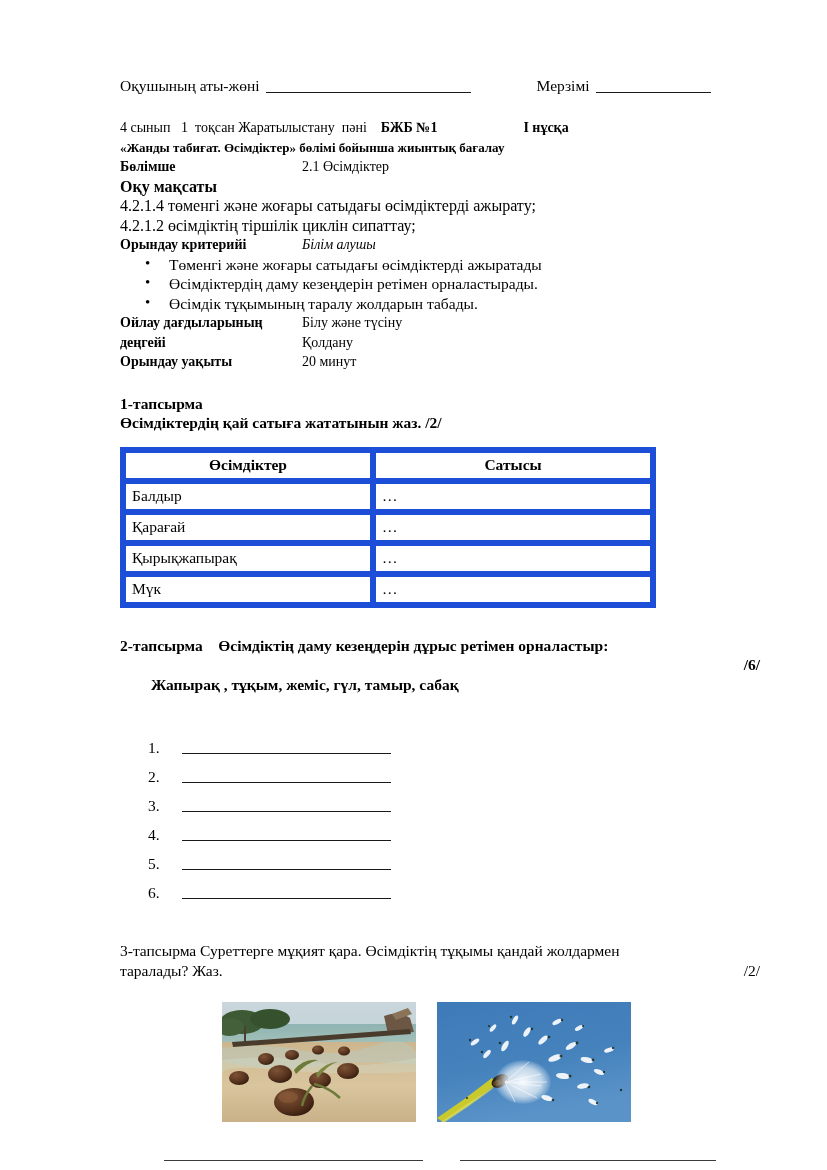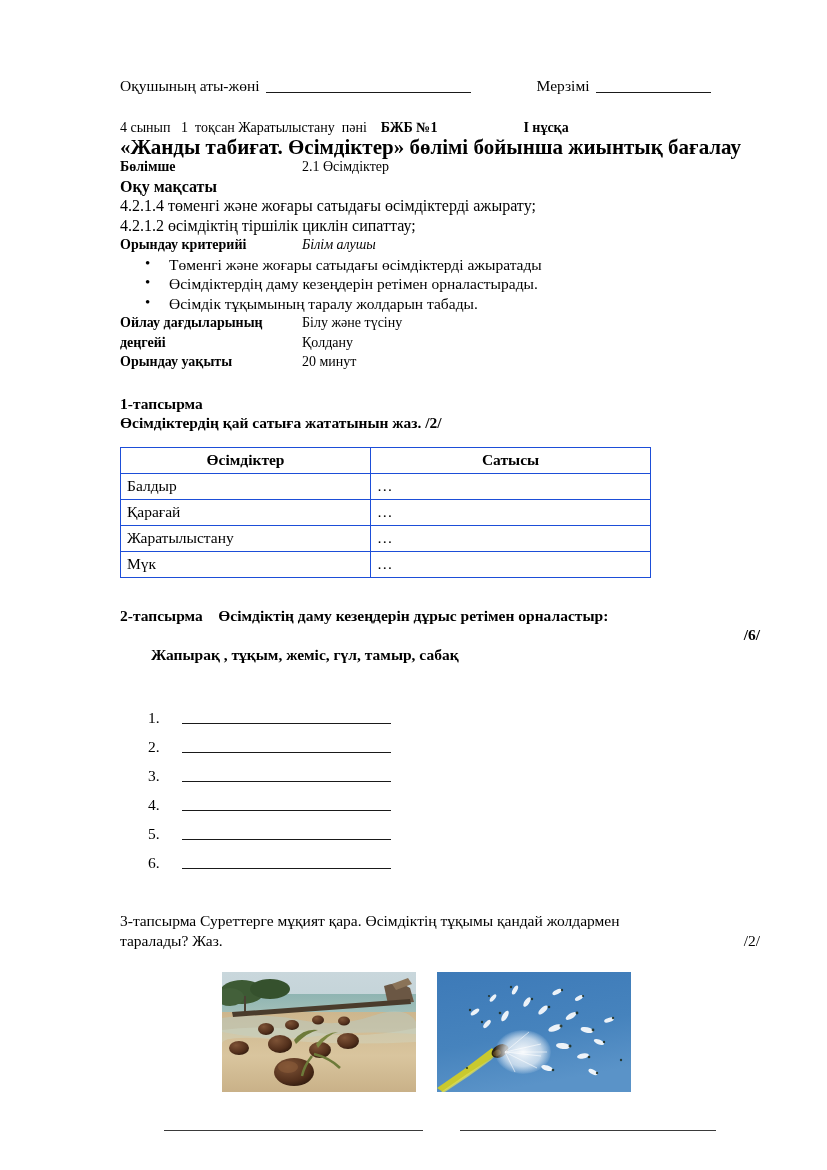--- a/index.html
+++ b/index.html
@@ -57,21 +57,21 @@
   
   .infoblock { margin-top: 0; }
   .inforow {
     display: flex;
     font-size: 14px;
     line-height: 19.5px;
   }
   .inforow .k { width: 182px; flex: 0 0 182px; white-space: pre; }
   .inforow .v { white-space: pre; }
 
-  .title-line { font-size: 21px; line-height: 19.5px; white-space: pre; }
+  .title-line { font-size: 13px; line-height: 19.5px; white-space: pre; }
 
   
   ul.crit {
     margin: 0;
     padding: 0 0 0 25px;
     list-style: none;
   }
   ul.crit li {
     font-size: 15.5px;
     line-height: 19.5px;
@@ -92,21 +92,21 @@
   .gap-lg { height: 28px; }
 
   
   table.plants {
     border-collapse: collapse;
     width: 530px;
     margin-top: 14px;
     table-layout: fixed;
   }
   table.plants td, table.plants th {
-    border: 1px solid #1d4ed8;
+    border: 6px solid #1d4ed8;
     font-size: 15.5px;
     line-height: 19px;
     padding: 2px 6px 3px 6px;
     height: 20px;
   }
   table.plants th {
     text-align: center;
     font-weight: bold;
   }
   table.plants td.cell-name { text-align: left; }
@@ -255,21 +255,21 @@
         <tbody>
           <tr>
             <td class="cell-name">Балдыр</td>
             <td class="cell-dots">…</td>
           </tr>
           <tr>
             <td class="cell-name">Қарағай</td>
             <td class="cell-dots">…</td>
           </tr>
           <tr>
-            <td class="cell-name">Жаратылыстану</td>
+            <td class="cell-name">Қырықжапырақ</td>
             <td class="cell-dots">…</td>
           </tr>
           <tr>
             <td class="cell-name">Мүк</td>
             <td class="cell-dots">…</td>
           </tr>
         </tbody>
       </table>
     </div>
 

